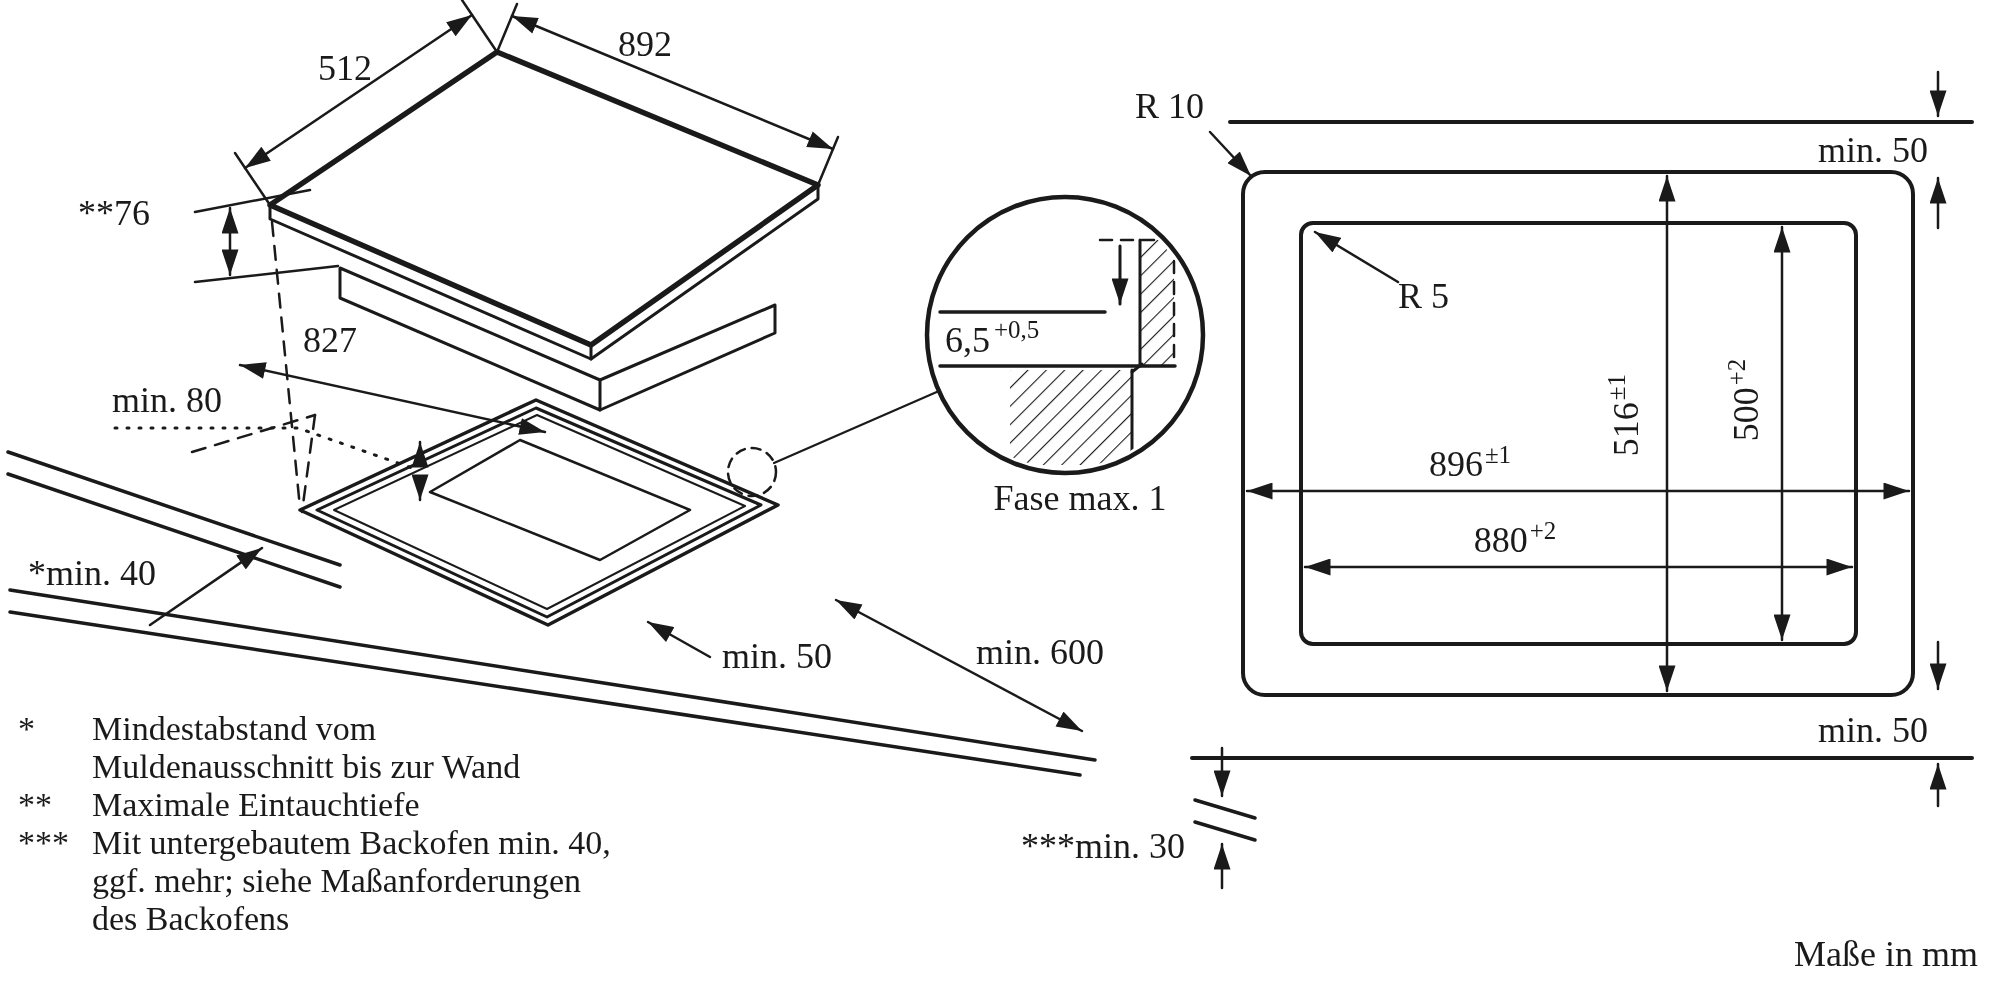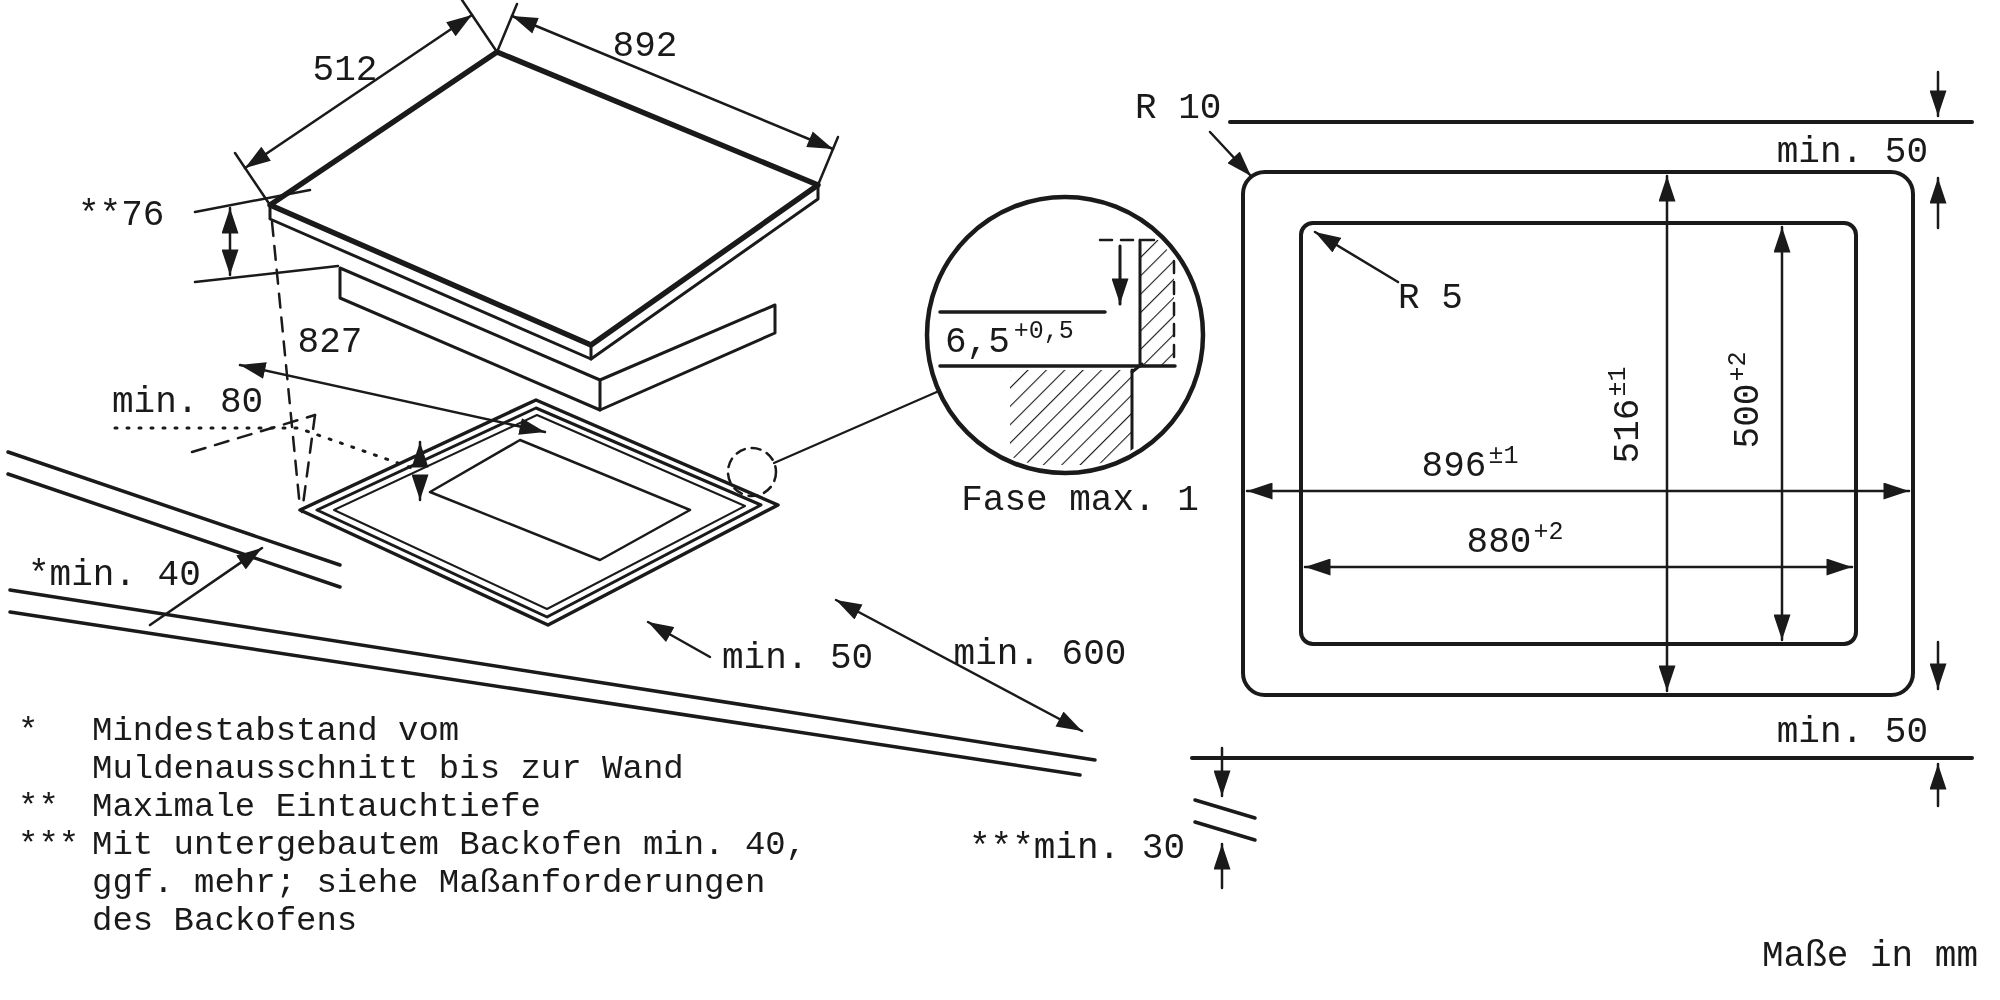--- a/index.html
+++ b/index.html
@@ -1,18 +1,18 @@
 <!DOCTYPE html>
 <html><head>
 <meta charset="utf-8">
 <style>
   html,body{margin:0;padding:0;background:#ffffff;}
   .canvas{
     position:relative;width:2000px;height:1000px;background:#ffffff;
-    font-family:Liberation Mono, monospace;overflow:hidden;
+    font-family:Liberation Serif, serif;overflow:hidden;
   }
   svg{display:block;}
   text{fill:#1a1a1a;}
   .dim{font-size:36px;}
   .dim-sup{font-size:25px;}
   .note{font-size:34px;}
 </style>
 </head>
 <body>
 

